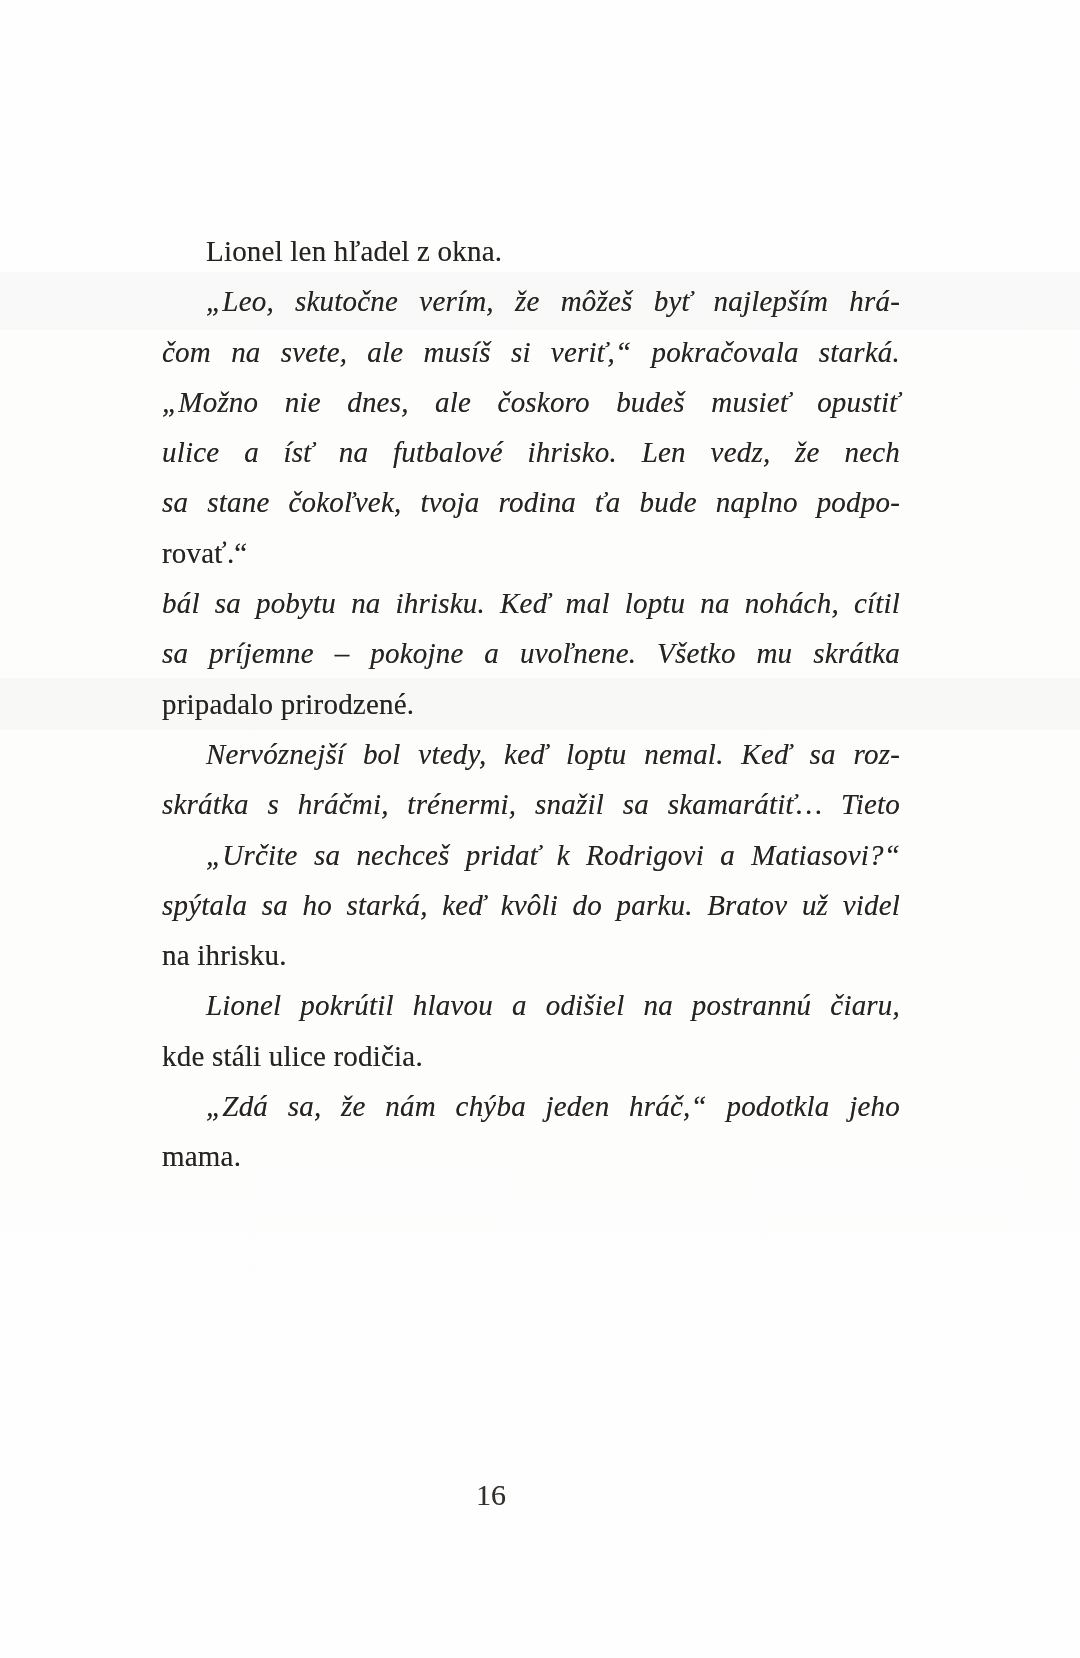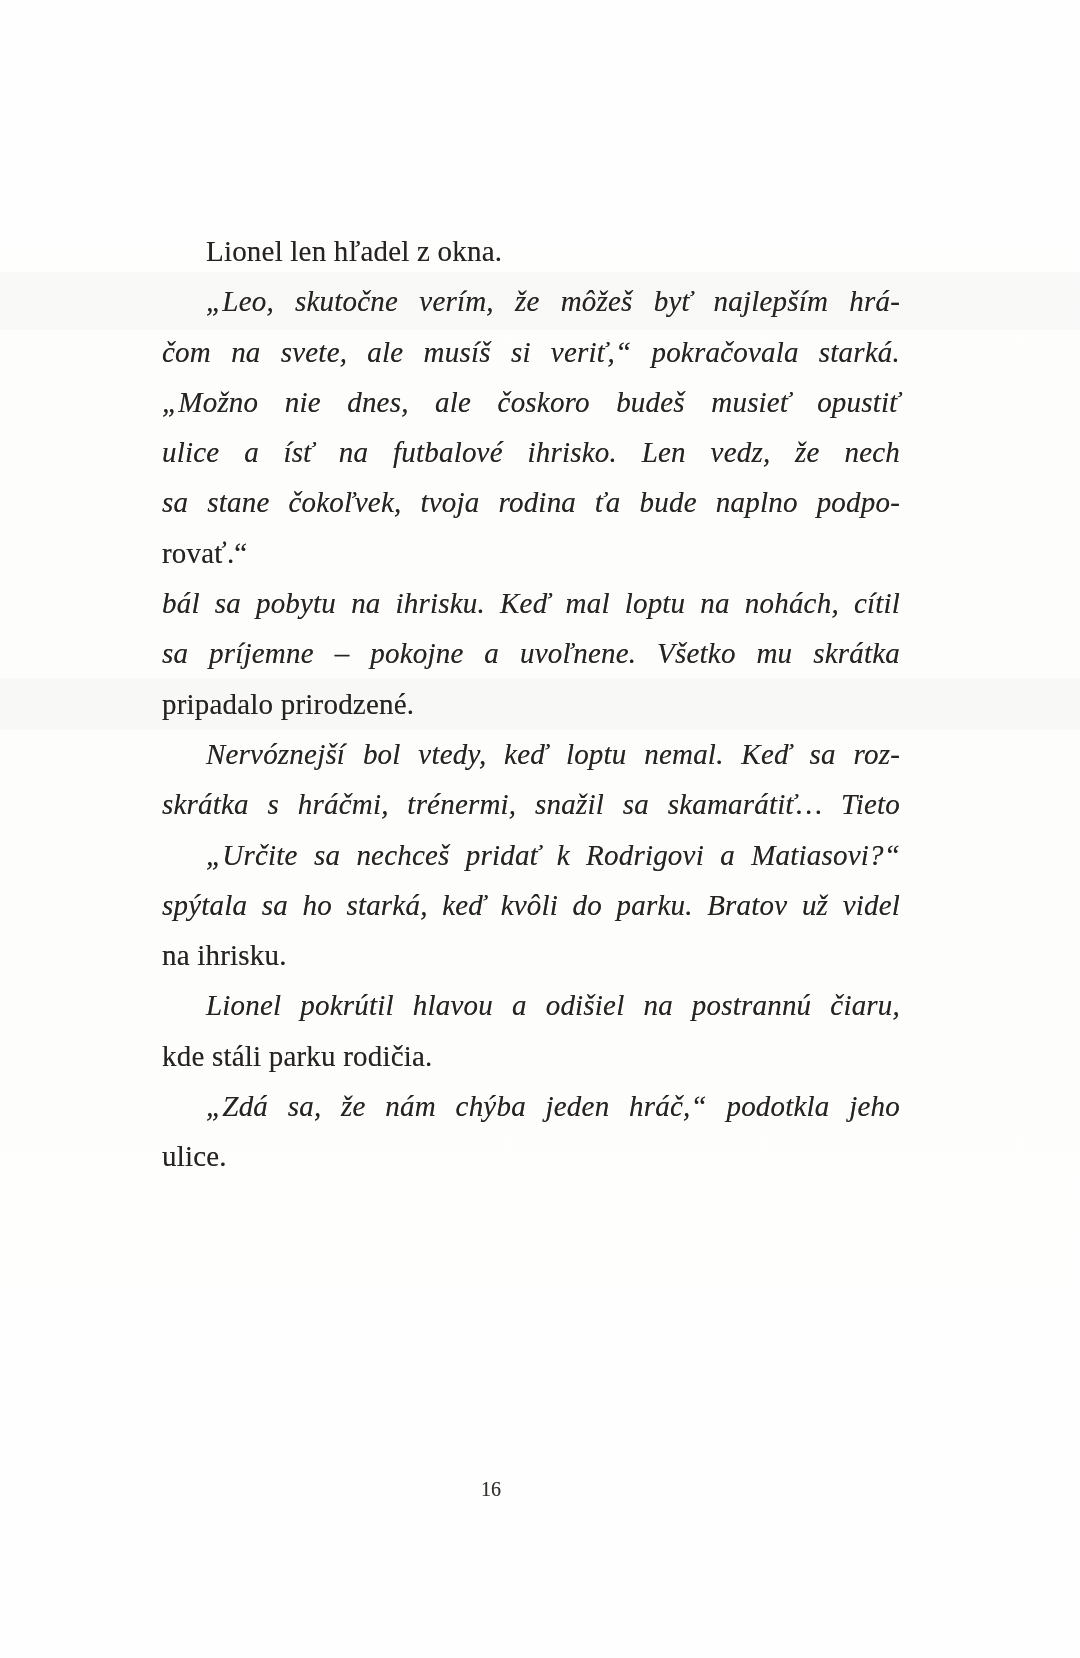--- a/index.html
+++ b/index.html
@@ -57,21 +57,21 @@
     text-align: justify;
     text-align-last: justify;
     font-style: italic;
   }
   .page-number {
     position: absolute;
     left: 122px;
     width: 738px;
     top: 1478px;
     text-align: center;
-    font-size: 20px;
+    font-size: 30px;
     color: #33302c;
     text-shadow: 0 0 0.4px rgba(40,36,32,0.5);
   }
 </style>
 </head>
 <body>
 
 <div class="page">
   <div class="scan-band b1"></div>
   <div class="scan-band b2"></div>
@@ -86,19 +86,19 @@
     <p class="ln">rovať.“</p>
     <p class="ln j">bál sa pobytu na ihrisku. Keď mal loptu na nohách, cítil</p>
     <p class="ln j">sa príjemne – pokojne a uvoľnene. Všetko mu skrátka</p>
     <p class="ln">pripadalo prirodzené.</p>
     <p class="ln ind j">Nervóznejší bol vtedy, keď loptu nemal. Keď sa roz-</p>
     <p class="ln j">skrátka s hráčmi, trénermi, snažil sa skamarátiť… Tieto</p>
     <p class="ln ind j">„Určite sa nechceš pridať k Rodrigovi a Matiasovi?“</p>
     <p class="ln j">spýtala sa ho starká, keď kvôli do parku. Bratov už videl</p>
     <p class="ln">na ihrisku.</p>
     <p class="ln ind j">Lionel pokrútil hlavou a odišiel na postrannú čiaru,</p>
-    <p class="ln">kde stáli parku rodičia.</p>
+    <p class="ln">kde stáli ulice rodičia.</p>
     <p class="ln ind j">„Zdá sa, že nám chýba jeden hráč,“ podotkla jeho</p>
-    <p class="ln">ulice.</p>
+    <p class="ln">mama.</p>
   </div>
 
   <div class="page-number">16</div>
 </div>
 
 </body></html>

